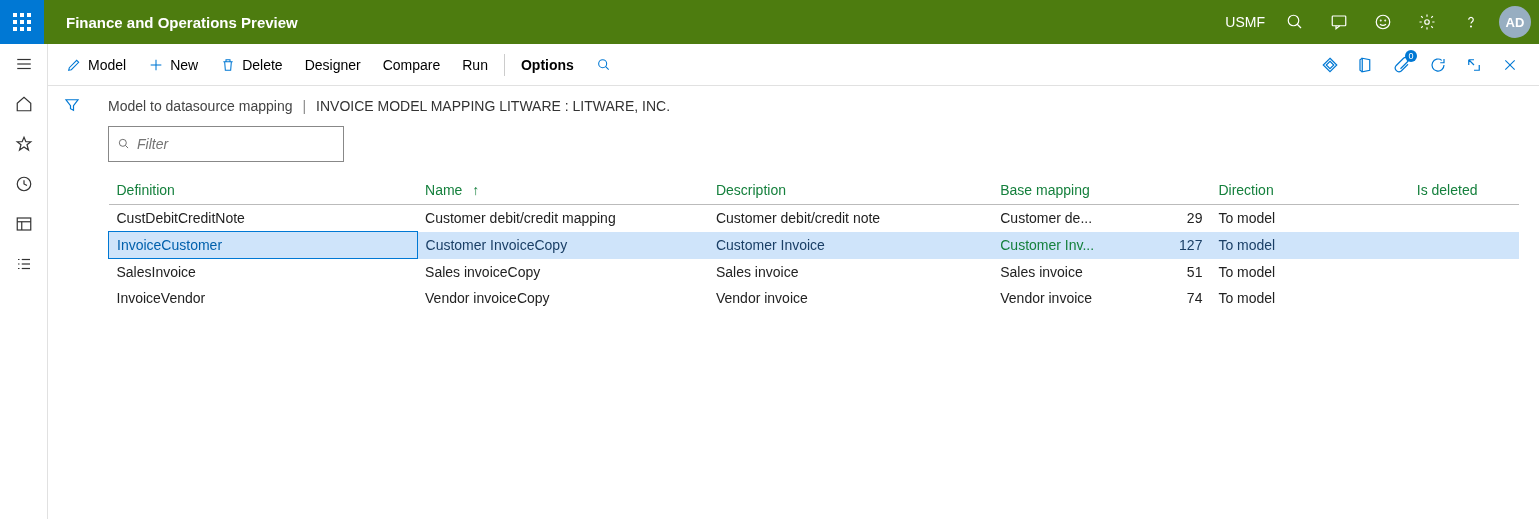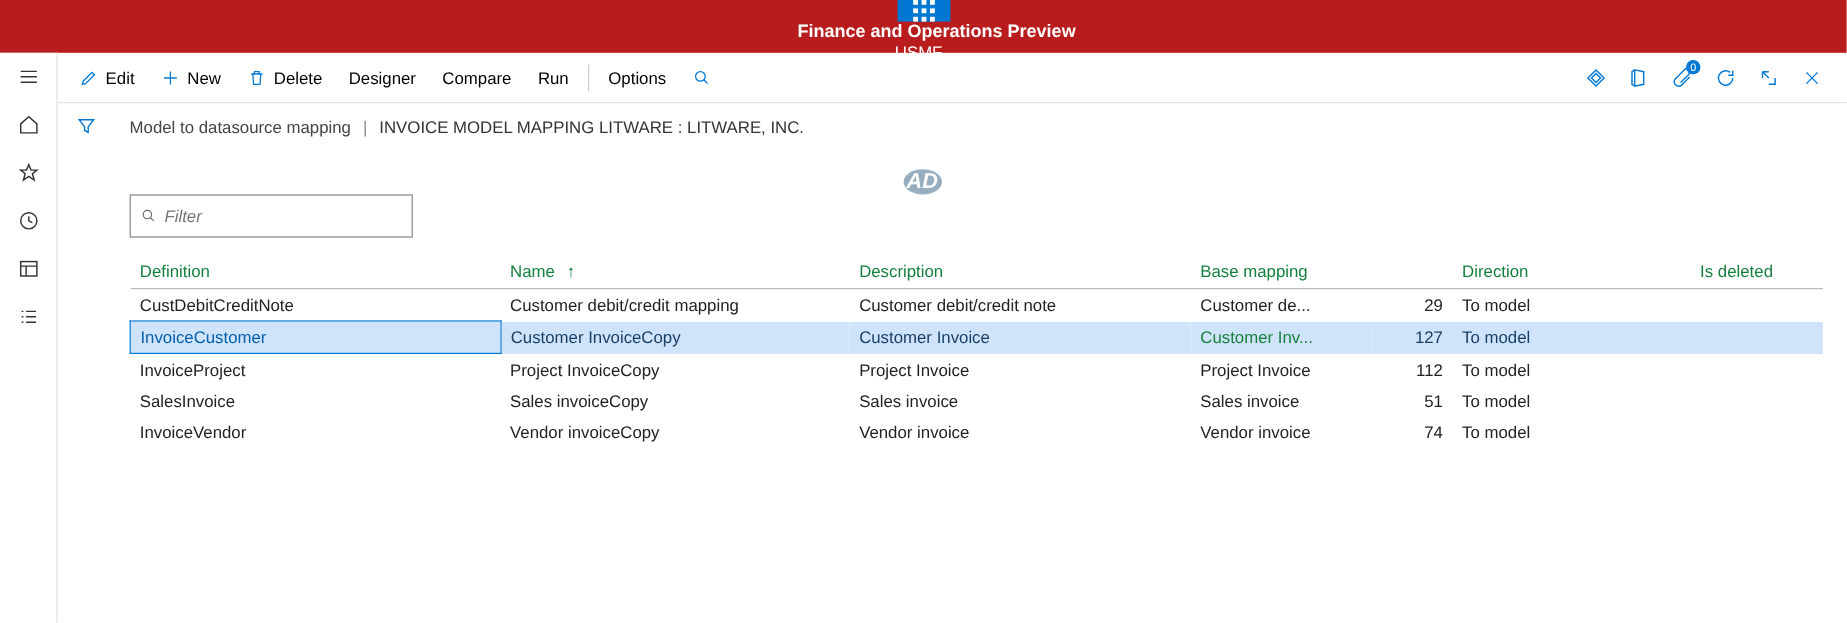--- a/index.html
+++ b/index.html
@@ -3,23 +3,22 @@
 <meta charset="utf-8">
 <style>
   * { box-sizing: border-box; margin: 0; padding: 0; font-family: "Segoe UI", Arial, sans-serif; }
   html, body { width: 1539px; height: 519px; overflow: hidden; background: #fff; }
 
   
   .topbar {
     display: flex;
     align-items: center;
     height: 44px;
-    background: #b91c1c;
+    background: #4d7c0f;
     color: #fff;
-    flex-direction: column;
   }
   .waffle {
     width: 44px;
     height: 44px;
     background: #0078d4;
     display: flex;
     align-items: center;
     justify-content: center;
     cursor: pointer;
   }
@@ -50,24 +49,23 @@
   .top-icon svg { stroke: #fff; }
   .avatar {
     width: 32px;
     height: 32px;
     border-radius: 50%;
     background: #97aec1;
     color: #fff;
     display: flex;
     align-items: center;
     justify-content: center;
-    font-size: 18px;
+    font-size: 13px;
     font-weight: 600;
     margin: 0 8px 0 6px;
-    font-style: italic;
   }
 
   
   .body-area {
     display: flex;
     height: calc(519px - 44px);
   }
   .leftrail {
     width: 48px;
     background: #fff;
@@ -104,21 +102,21 @@
   .cmd {
     display: flex;
     align-items: center;
     height: 36px;
     padding: 0 10px;
     font-size: 14px;
     cursor: pointer;
     gap: 6px;
   }
   .cmd svg { stroke: #0078d4; }
-  .cmd.bold { font-weight: 400; justify-content: center; }
+  .cmd.bold { font-weight: 700; justify-content: center; }
   .divider {
     width: 1px;
     height: 22px;
     background: #ccc;
     margin: 0 4px;
   }
   .cmdbar-spacer { flex: 1; }
   .cmd-right {
     display: flex;
     align-items: center;
@@ -179,21 +177,20 @@
   .breadcrumb .page { color: #333; }
   .filterbox {
     width: 236px;
     height: 36px;
     border: 1px solid #888;
     display: flex;
     align-items: center;
     padding: 0 8px;
     gap: 6px;
     margin-bottom: 14px;
-    margin-top: 36px;
   }
   .filterbox input {
     border: none;
     outline: none;
     font-size: 14px;
     flex: 1;
     font-style: italic;
     color: #666;
   }
 
@@ -332,21 +329,21 @@
     </div>
   </div>
 
   <div class="main">
 
     <div class="cmdbar">
       <div class="cmd">
         <svg width="16" height="16" viewBox="0 0 24 24" fill="none" stroke-width="1.6">
             <path d="M4 20l4-1 11-11-3-3L5 16z" stroke="#0078d4"></path>
           </svg>
-        <span>Edit</span>
+        <span>Model</span>
       </div>
       <div class="cmd">
         <svg width="16" height="16" viewBox="0 0 24 24" fill="none" stroke-width="1.6">
             <line x1="12" y1="4" x2="12" y2="20" stroke="#0078d4"></line>
             <line x1="4" y1="12" x2="20" y2="12" stroke="#0078d4"></line>
           </svg>
         <span>New</span>
       </div>
       <div class="cmd">
         <svg width="16" height="16" viewBox="0 0 24 24" fill="none" stroke-width="1.6">
@@ -466,29 +463,20 @@
               <tr class="selected">
                 <td class="col-def">InvoiceCustomer</td>
                 <td class="col-name">Customer InvoiceCopy</td>
                 <td class="col-desc">Customer Invoice</td>
                 <td class="col-base linkish">Customer Inv...</td>
                 <td class="col-num">127</td>
                 <td class="col-dir">To model</td>
                 <td class="col-del"></td>
               </tr>
               <tr>
-                <td class="col-def">InvoiceProject</td>
-                <td class="col-name">Project InvoiceCopy</td>
-                <td class="col-desc">Project Invoice</td>
-                <td class="col-base linkish">Project Invoice</td>
-                <td class="col-num">112</td>
-                <td class="col-dir">To model</td>
-                <td class="col-del"></td>
-              </tr>
-              <tr>
                 <td class="col-def">SalesInvoice</td>
                 <td class="col-name">Sales invoiceCopy</td>
                 <td class="col-desc">Sales invoice</td>
                 <td class="col-base linkish">Sales invoice</td>
                 <td class="col-num">51</td>
                 <td class="col-dir">To model</td>
                 <td class="col-del"></td>
               </tr>
               <tr>
                 <td class="col-def">InvoiceVendor</td>

